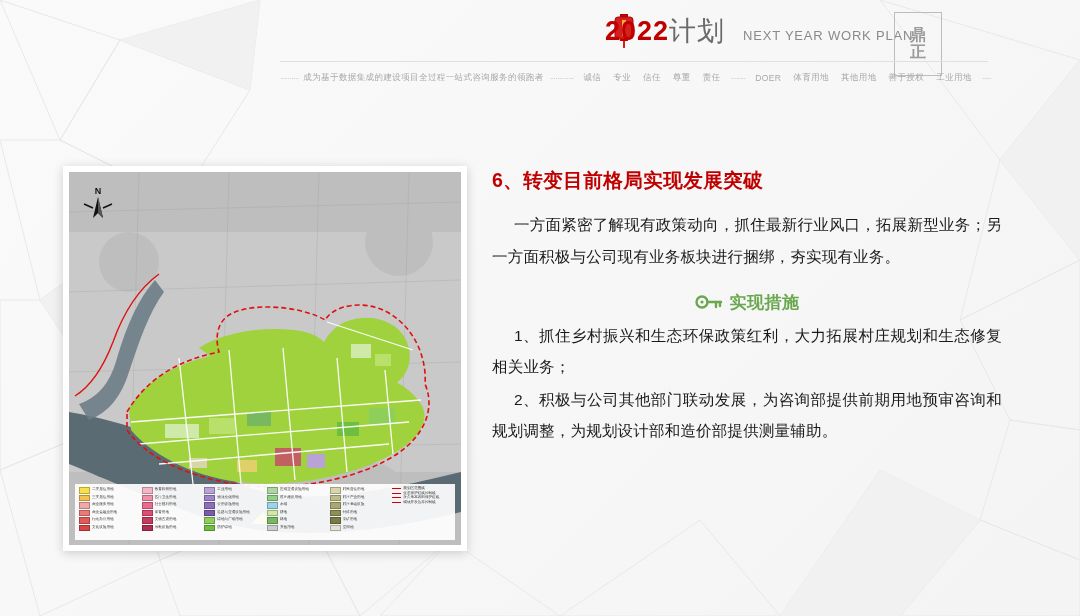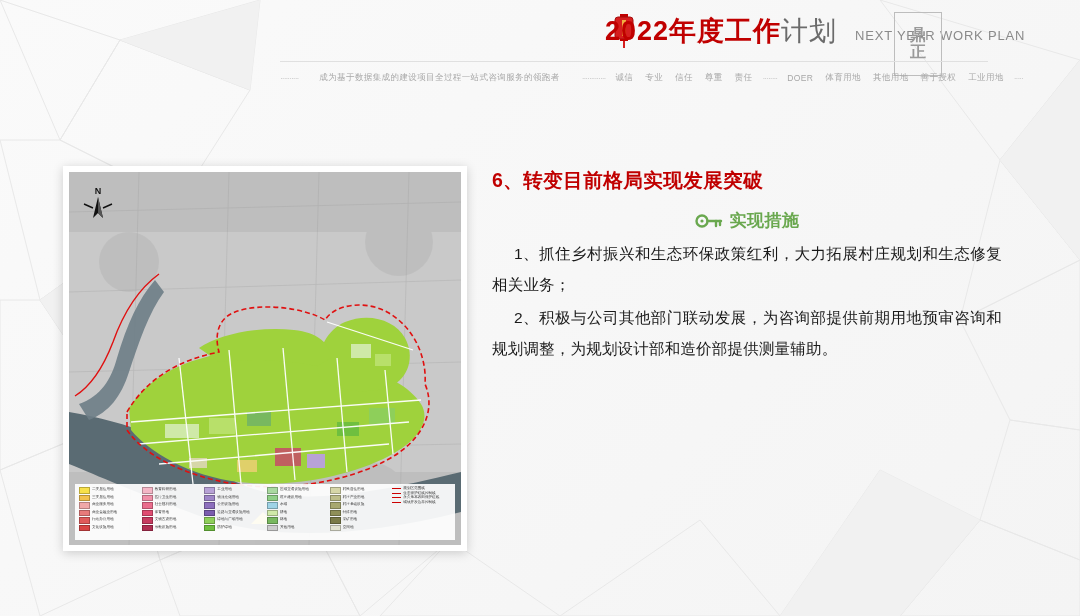--- a/index.html
+++ b/index.html
@@ -102,21 +102,21 @@
     color: #a8a8a8;
     font-size: 8.5px;
     letter-spacing: 0.4px;
     white-space: nowrap;
   }
   .subbar .dots-left {
     color: #c9c9c9;
     letter-spacing: -1px;
     margin-right: 3px;
   }
-  .subbar .seg { margin: 0 18px; font-family: Liberation Mono, monospace; }
+  .subbar .seg { margin: 0 2px; font-family: Liberation Mono, monospace; }
   .subbar .dots { color: #c9c9c9; letter-spacing: -1px; margin: 0 4px; }
   .subbar .kw { margin: 0 6px; }
   .header-rule {
     position: absolute;
     left: 280px;
     top: 61px;
     width: 708px;
     height: 1px;
     background: #e0e0e0;
   }
@@ -281,21 +281,20 @@
         <rect x="8" y="0" width="8" height="3" fill="#c00000"></rect>
         <rect x="3" y="3" width="18" height="22" rx="3" fill="#d61f1f" stroke="#a50f0f" stroke-width="1"></rect>
         <rect x="10" y="6" width="4" height="16" fill="#f7d24a" opacity="0.8"></rect>
         <rect x="8" y="25" width="8" height="2" fill="#c00000"></rect>
         <rect x="11" y="27" width="2" height="7" fill="#d61f1f"></rect>
       </svg>
     </div>
 
     <div class="title-block">
       <span class="title-red">2022</span>
-      <span class="title-red">年度工作</span>
       <span class="title-gray">计划</span>
       <span class="title-en">NEXT YEAR WORK PLAN</span>
     </div>
 
     <div class="logo-box">
       <span>鼎</span>
       <span>正</span>
     </div>
 
     <div class="header-rule"></div>
@@ -538,20 +537,21 @@
               <span>城镇开发边界控制线</span>
             </div>
         </div>
       </div>
     </div>
   </div>
 
   <div class="content">
     <h2 class="h-red">6、转变目前格局实现发展突破</h2>
 
+    <p class="para"><span class="indent"></span><span>一方面紧密了解现有政策动向，抓住最新行业风口，拓展新型业务；另一方面积极与公司现有业务板块进行捆绑，夯实现有业务。</span></p>
 
     <div class="sub-head">
       <span class="key-icon">
         <svg viewBox="0 0 28 20">
           <circle cx="7" cy="10" r="5.5" fill="none" stroke="#6aa84f" stroke-width="2.4"></circle>
           <circle cx="7" cy="10" r="1.6" fill="#6aa84f"></circle>
           <path d="M12.5,10 L26,10" stroke="#6aa84f" stroke-width="2.4" fill="none" stroke-linecap="round"></path>
           <path d="M21,10 L21,15" stroke="#6aa84f" stroke-width="2.4" fill="none" stroke-linecap="round"></path>
           <path d="M25,10 L25,14" stroke="#6aa84f" stroke-width="2.4" fill="none" stroke-linecap="round"></path>
         </svg>

